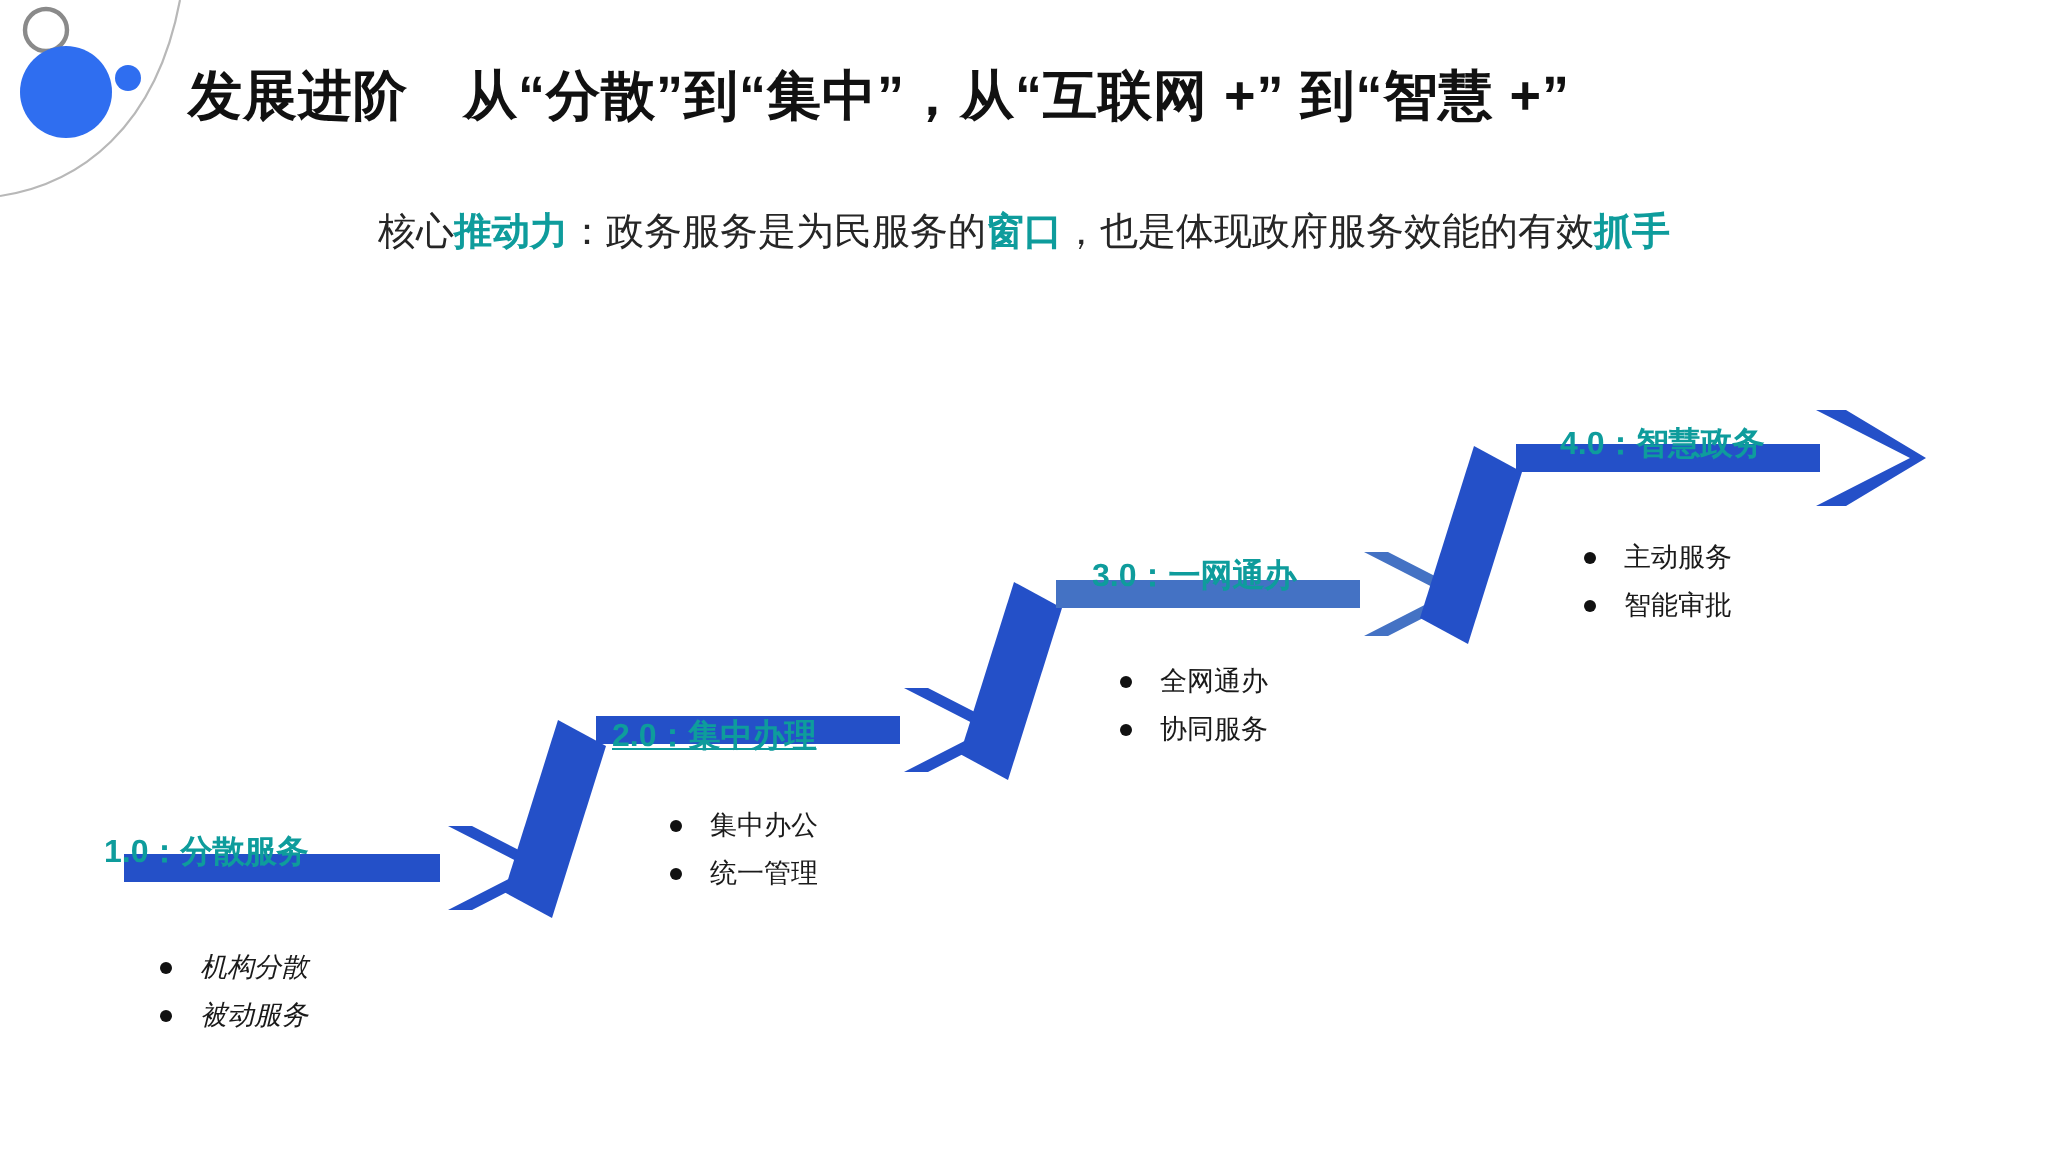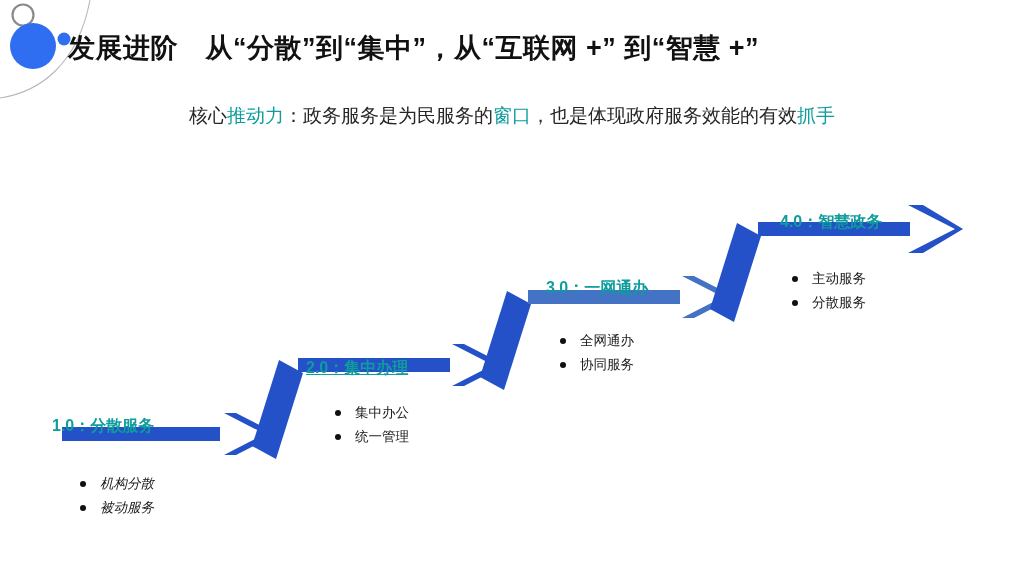--- a/index.html
+++ b/index.html
@@ -22,41 +22,41 @@
     left: 0;
     top: 0;
     width: 180px;
     height: 130px;
     pointer-events: none;
   }
 
   
   #slide-title {
     position: absolute;
-    left: 68px;
+    left: 94px;
     top: 30px;
     font-size: 27px;
     font-weight: bold;
     letter-spacing: 0.5px;
     color: #111111;
     white-space: nowrap;
   }
   #slide-subtitle {
     position: absolute;
     left: 0;
     right: 0;
     top: 103px;
     text-align: center;
     font-size: 19px;
     color: #262626;
     white-space: nowrap;
   }
   #slide-subtitle .hl {
     color: #0e9c9c;
-    font-weight: normal;
+    font-weight: bold;
   }
 
   
   #stair-diagram {
     position: absolute;
     left: 0;
     top: 0;
     width: 1024px;
     height: 576px;
   }
@@ -150,14 +150,14 @@
 
 <div class="step-heading" style="left:546px; top:258px;">3.0：一网通办</div>
 <ul class="step-bullets" style="left:540px; top:313px;">
   <li>全网通办</li>
   <li>协同服务</li>
 </ul>
 
 <div class="step-heading" style="left:780px; top:192px;">4.0：智慧政务</div>
 <ul class="step-bullets" style="left:772px; top:251px;">
   <li>主动服务</li>
-  <li>分散服务</li>
+  <li>智能审批</li>
 </ul>
 
 </body></html>

